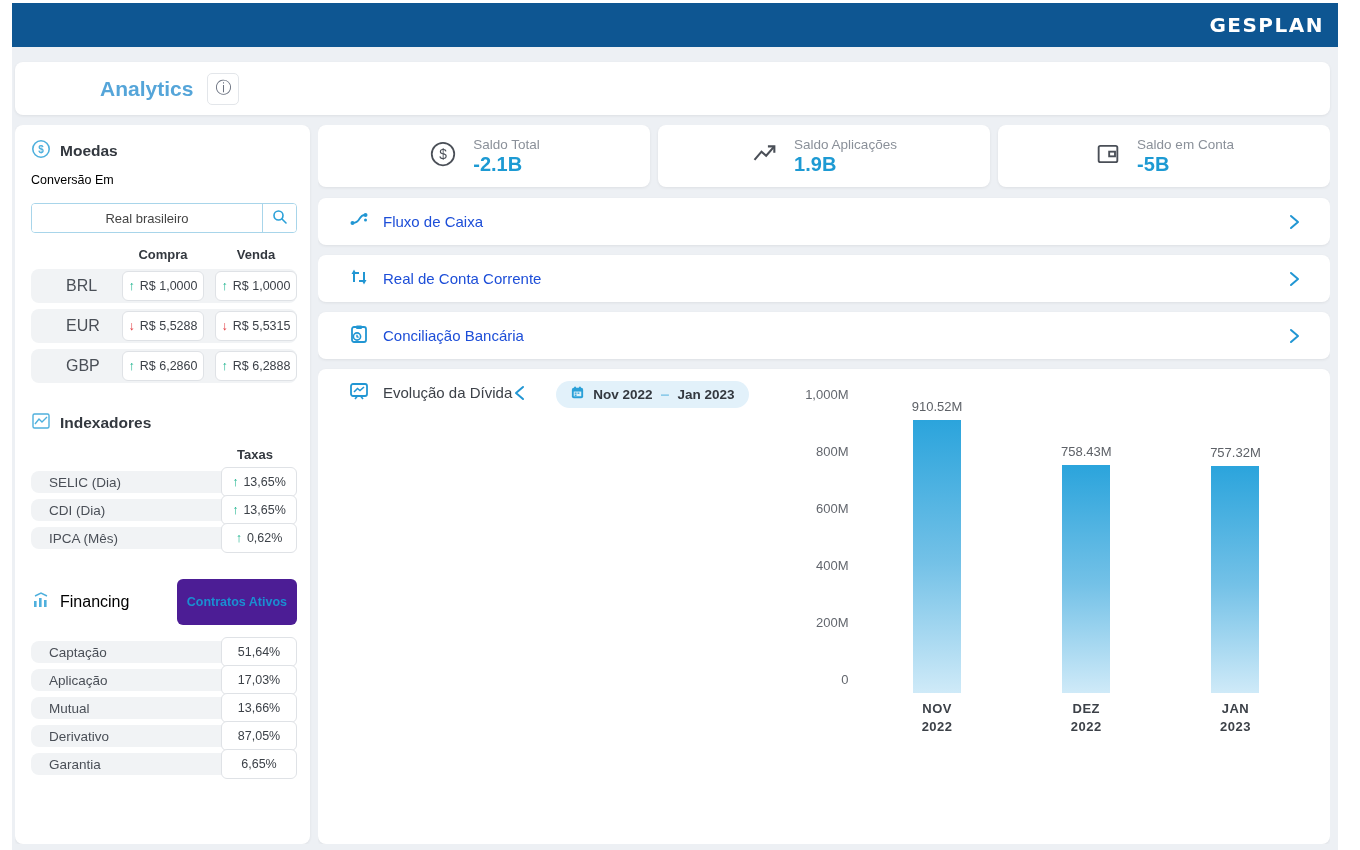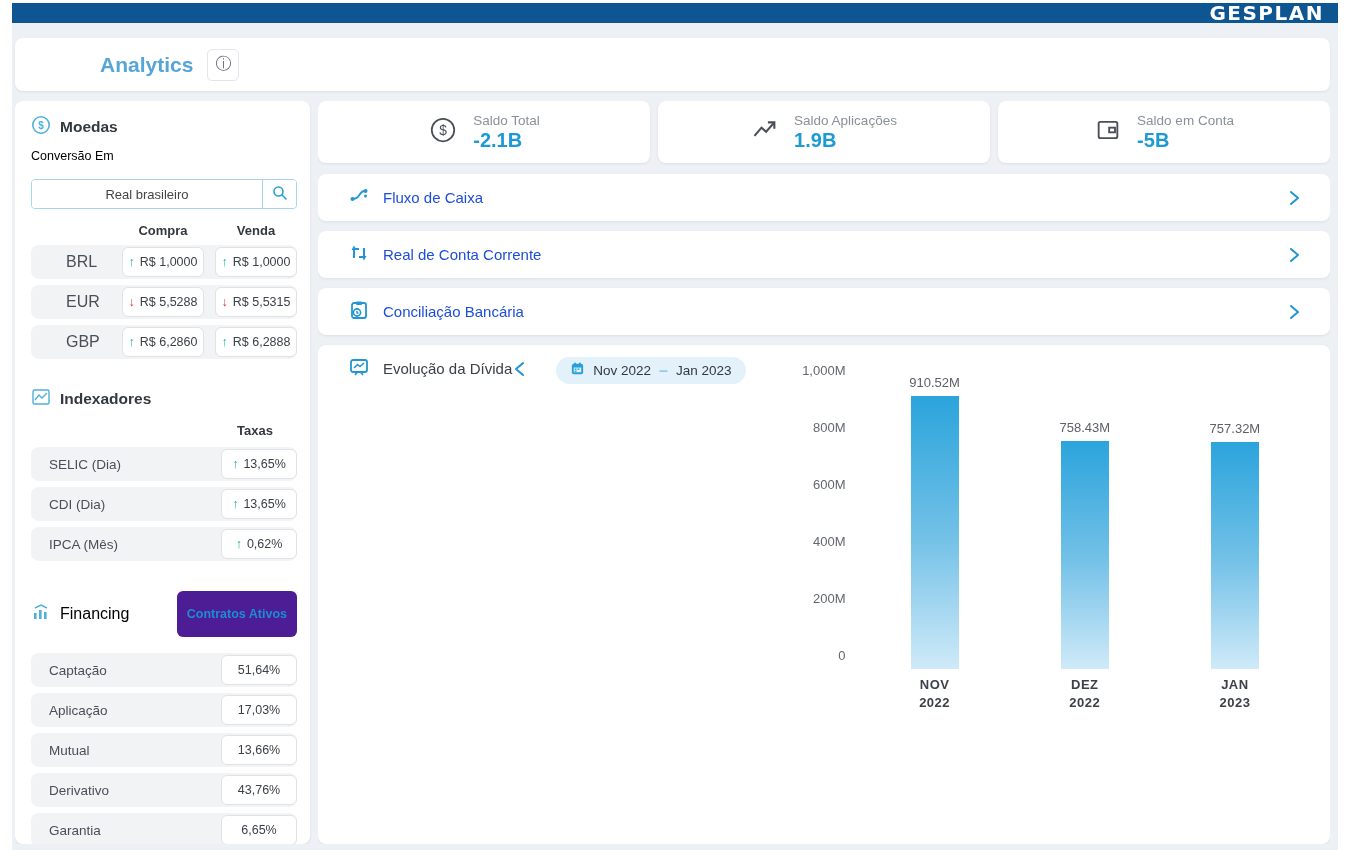--- a/index.html
+++ b/index.html
@@ -1,18 +1,18 @@
 <!DOCTYPE html>
 <html><head>
 <meta charset="utf-8">
 <style>
   * { box-sizing: border-box; margin: 0; padding: 0; }
   html,body { width:1360px; height:850px; background:#fff; font-family:"Liberation Sans", sans-serif; overflow:hidden; }
   .app { margin:3px 22px 0 12px; height:847px; display:flex; flex-direction:column; }
-  .topbar { height:20px; background:#0e5692; display:flex; align-items:center; justify-content:flex-end; padding:0 14px; flex:0 0 auto; }
+  .topbar { height:44px; background:#0e5692; display:flex; align-items:center; justify-content:flex-end; padding:0 14px; flex:0 0 auto; }
   .logo { color:#fff; font-size:20px; font-weight:bold; letter-spacing:1.5px; font-family:"DejaVu Sans", sans-serif; }
   .content { flex:1; background:#edf0f4; padding:15px 8px 6px 3px; display:flex; flex-direction:column; overflow:hidden; }
   .panel { background:#fff; border-radius:8px; box-shadow:0 1px 3px rgba(0,0,0,.07); }
   .page-head { height:53px; display:flex; align-items:center; padding-left:85px; gap:14px; margin-bottom:10px; flex:0 0 auto; }
   .page-title { color:#55a5d9; font-size:21px; font-weight:bold; }
   .info-btn { width:32px; height:32px; border:1px solid #e3e6ea; border-radius:5px; background:#fff; display:flex; align-items:center; justify-content:center; color:#6b7280; font-size:16px; cursor:pointer; }
   .body-grid { flex:1; display:flex; gap:8px; overflow:hidden; }
 
   
   .sidebar { width:295px; flex:0 0 auto; padding:14px 13px 10px 16px; overflow:hidden; }
@@ -28,41 +28,41 @@
   .cur-row { background:#f1f3f5; border-radius:8px; height:34px; display:flex; align-items:center; padding-left:35px; margin-bottom:6px; }
   .cur-code { font-size:16px; color:#4a4f57; flex:1; }
   .vbox { width:82px; height:30px; background:#fff; border:1px solid #dfe2e6; border-radius:6px; display:flex; align-items:center; justify-content:center; gap:5px; font-size:12.5px; color:#3c4148; }
   .vbox + .vbox { margin-left:11px; }
   .cur-row .vbox:last-child { margin-right:0; }
   .dir-up { color:#17b28b; font-weight:bold; }
   .dir-down { color:#e23b40; font-weight:bold; }
   .sec-gap1 { margin-top:28px; }
   .sec-gap2 { margin-top:30px; }
   .taxas-head { text-align:right; padding-right:24px; font-size:13px; font-weight:bold; color:#33383f; margin:12px 0 9px; }
-  .idx-row { background:#f1f3f5; border-radius:8px; height:34px; display:flex; align-items:center; justify-content:space-between; padding-left:18px; margin-bottom:6px; }
+  .idx-row { background:#f1f3f5; border-radius:8px; height:22px; display:flex; align-items:center; justify-content:space-between; padding-left:18px; margin-bottom:6px; }
   .idx-label { font-size:13.5px; color:#4a4f57; }
   .idx-row .vbox { width:76px; }
   .fin-head { display:flex; align-items:center; justify-content:space-between; margin-bottom:16px; }
   .fin-head-left { display:flex; align-items:center; gap:9px; }
   .badge { background:#4c1d95; color:#1a8fd1; font-size:12.5px; font-weight:bold; padding:16px 10px; border-radius:6px; cursor:pointer; }
 
   
   .main { flex:1; display:flex; flex-direction:column; overflow:hidden; }
   .cards { display:flex; gap:8px; margin-bottom:11px; flex:0 0 auto; }
   .card { flex:1; height:62px; display:flex; align-items:center; justify-content:center; gap:15px; }
   .card-txt .lbl { font-size:13.5px; color:#8a9099; }
   .card-txt .val { font-size:20px; font-weight:bold; color:#1d9ad3; margin-top:1px; }
   .sec-row { height:47px; display:flex; align-items:center; padding:0 28px 0 30px; margin-bottom:10px; flex:0 0 auto; cursor:pointer; }
   .sec-row .sec-label { font-size:15px; color:#1d4ed8; margin-left:13px; flex:1; }
   .debt-panel { flex:1; display:flex; flex-direction:row; overflow:hidden; }
   .debt-head { height:47px; display:flex; align-items:center; padding:0 28px 0 30px; flex:0 0 auto; cursor:pointer; }
   .debt-head .sec-label { font-size:15px; color:#3c4148; margin-left:13px; flex:1; }
   .date-row { display:flex; justify-content:flex-end; padding-right:22px; margin-top:12px; flex:0 0 auto; }
   .date-pill { background:#e2f1fa; border-radius:14px; height:27px; display:flex; align-items:center; gap:8px; padding:0 14px; cursor:pointer; }
-  .date-pill .d { font-size:13.5px; font-weight:normal; color:#33383f; }
+  .date-pill .d { font-size:13.5px; font-weight:bold; color:#33383f; }
   .date-pill .sep { color:#8ecbe9; font-weight:bold; }
 
   
   .chart { display:flex; padding:24px 20px 0 40px; flex:1; }
   .y-axis { width:52px; height:300px; display:flex; flex-direction:column; justify-content:space-between; align-items:flex-end; padding-right:14px; flex:0 0 auto; }
   .y-axis span { font-size:13px; color:#63676e; transform:translateY(-6px); }
   .plot { flex:1; height:300px; display:flex; }
   .bar-col { flex:1; display:flex; justify-content:center; align-items:flex-end; position:relative; height:100%; }
   .bar { width:48px; background:linear-gradient(180deg,#2ba4dc 0%,#73c1e7 52%,#cfeaf8 100%); position:relative; }
   .bar-value { position:absolute; top:-21px; left:50%; transform:translateX(-50%); white-space:nowrap; font-size:13px; color:#5d6167; }
@@ -213,21 +213,21 @@
         </div>
         <div class="idx-row">
           <span class="idx-label">Mutual</span>
           <span class="vbox">
               <span>13,66%</span>
             </span>
         </div>
         <div class="idx-row">
           <span class="idx-label">Derivativo</span>
           <span class="vbox">
-              <span>43,76%</span>
+              <span>87,05%</span>
             </span>
         </div>
         <div class="idx-row">
           <span class="idx-label">Garantia</span>
           <span class="vbox">
               <span>6,65%</span>
             </span>
         </div>
       </div>
 

